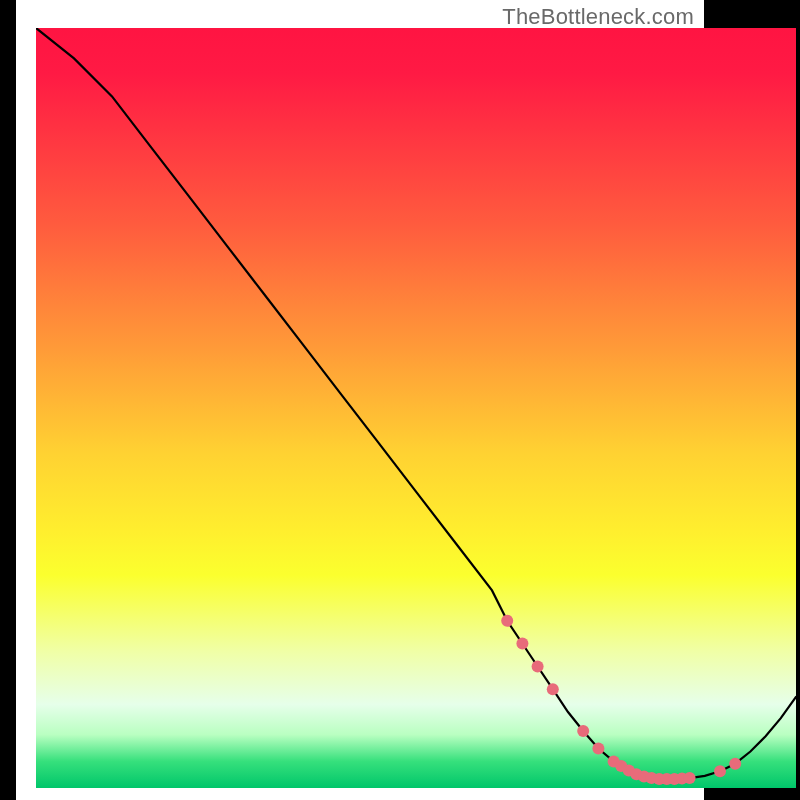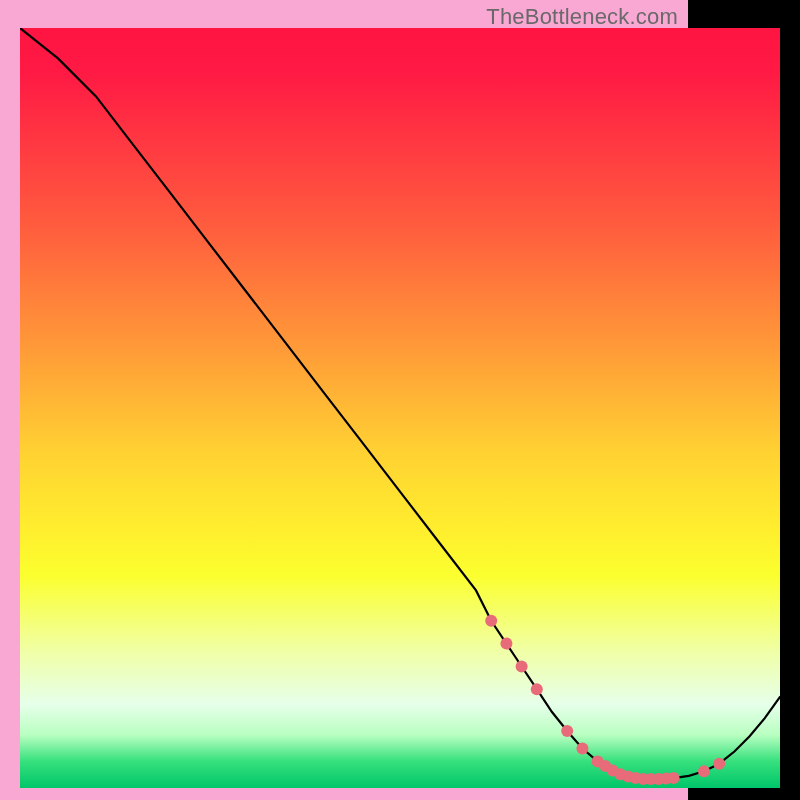--- a/index.html
+++ b/index.html
@@ -1,21 +1,22 @@
 <!DOCTYPE html>
 <html><head>
 <meta charset="utf-8">
 <style>
   * { margin: 0; padding: 0; box-sizing: border-box; }
   html, body { width: 800px; height: 800px; background: #000; overflow: hidden; }
   .frame {
     position: relative;
     width: 688px;
     height: 800px;
-    background: #f9a8d4;
+    background: #ffffff;
+    margin-left: 16px;
   }
   .attribution {
     position: absolute;
     top: 4px;
     right: 10px;
     font-family: Arial, Helvetica, sans-serif;
     font-size: 22px;
     font-weight: 500;
     color: #696969;
     letter-spacing: 0.2px;

